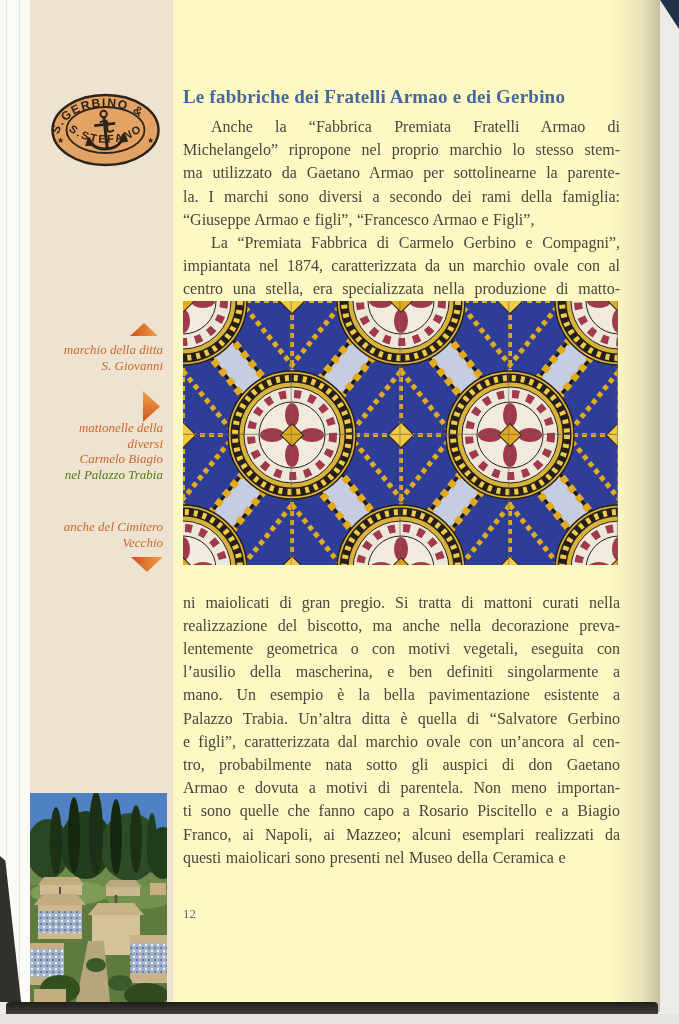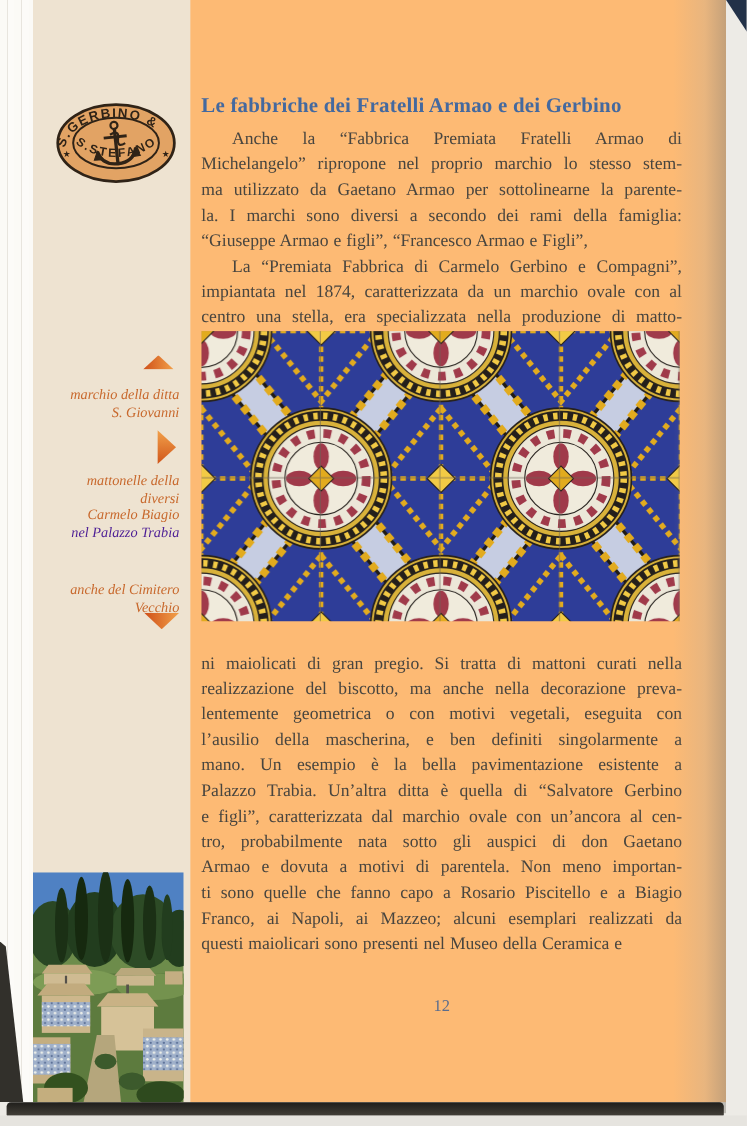--- a/index.html
+++ b/index.html
@@ -5,56 +5,56 @@
   html,body{margin:0;padding:0;background:#edebe6;}
   .scan{position:relative;width:679px;height:1024px;overflow:hidden;background:#edebe6;
         font-family:"Liberation Serif",serif;}
   
   .edge-strip{position:absolute;left:0;top:0;width:30px;height:1002px;
       background:repeating-linear-gradient(90deg,#fbfaf6 0 6px,#e8e5de 6px 7px,#fcfbf8 7px 13px);}
   .cover-wedge{position:absolute;left:0;top:856px;width:24px;height:146px;background:#32302b;
       clip-path:polygon(0 0,22% 3%,88% 100%,0 100%);}
   
   .sidebar{position:absolute;left:30px;top:0;width:143px;height:1002px;background:#eee3d1;}
-  .main{position:absolute;left:173px;top:0;width:487px;height:1002px;background:#fdba74;}
+  .main{position:absolute;left:173px;top:0;width:487px;height:1002px;background:#fef9c3;}
   
   .bottom-band{position:absolute;left:6px;top:1002px;width:652px;height:15px;
       background:linear-gradient(#1f1e1b,#4b463f);border-radius:4px;}
   .below-band{position:absolute;left:0;top:1014px;width:679px;height:10px;background:#e6e4df;}
   .right-shade{position:absolute;left:612px;top:0;width:48px;height:1012px;
       background:linear-gradient(90deg,rgba(170,166,158,0),rgba(170,166,158,.25) 60%,rgba(140,136,128,.5));}
   .corner-dark{position:absolute;left:652px;top:0;width:27px;height:34px;background:#223148;
       clip-path:polygon(30% 0,100% 0,100% 85%);}
 
   
   .stamp{position:absolute;left:18px;top:92px;}
   .cap{position:absolute;right:10px;text-align:right;font-style:italic;
-       font-size:13px;line-height:15.5px;color:#c8682c;margin-top:9px;}
-  .cap .cap-dark{color:#4c1d95;}
+       font-size:13px;line-height:15.5px;color:#c8682c;}
+  .cap .cap-dark{color:#4d7c0f;}
   .tri{position:absolute;}
   .tri-up{right:15px;top:323px;width:28px;height:13px;
       background:linear-gradient(90deg,#cf4f18,#f2a14a);clip-path:polygon(50% 0,0 100%,100% 100%);}
   .tri-right{right:13px;top:391px;width:17px;height:31px;
       background:linear-gradient(180deg,#f2a14a,#d0551a);clip-path:polygon(0 0,100% 50%,0 100%);}
   .tri-down{right:10px;top:557px;width:32px;height:15px;
       background:linear-gradient(90deg,#cf4f18,#f2a14a);clip-path:polygon(0 0,100% 0,50% 100%);}
   .photo{position:absolute;left:0;top:793px;width:137px;height:209px;}
 
   
   .textcol{position:absolute;left:10px;top:0;width:437px;}
   .headline{margin-top:86px;font-size:19px;font-weight:bold;color:#44699f;letter-spacing:.2px;}
   .para{font-size:16px;line-height:23.2px;color:#48453f;word-spacing:.5px;}
   .para .line{text-align:justify;text-align-last:justify;}
   .para .line:last-child{text-align-last:left;}
   .para.justify-all .line:last-child{text-align-last:justify;}
   .para.indent-first .line:first-child{text-indent:28px;}
   .p1{margin-top:7px;}
   .tilefig{margin-top:0;width:435px;height:264px;margin-left:0;}
   .p3{margin-top:22px;}
-  .pagenum{margin-top:37px;text-align:center;font-size:15px;color:#5b6d8d;}
+  .pagenum{margin-top:37px;font-size:13px;color:#5b6d8d;}
 </style>
 </head>
 <body>
 
 <div class="scan">
 
   <div class="edge-strip"></div>
   <div class="cover-wedge"></div>
 
   <div class="sidebar">

